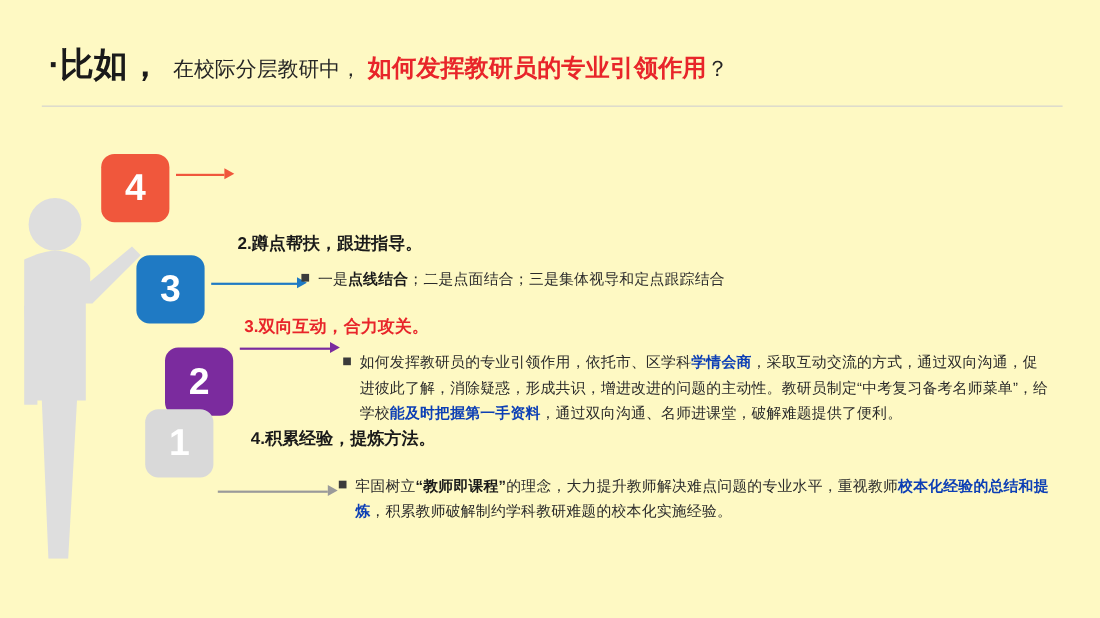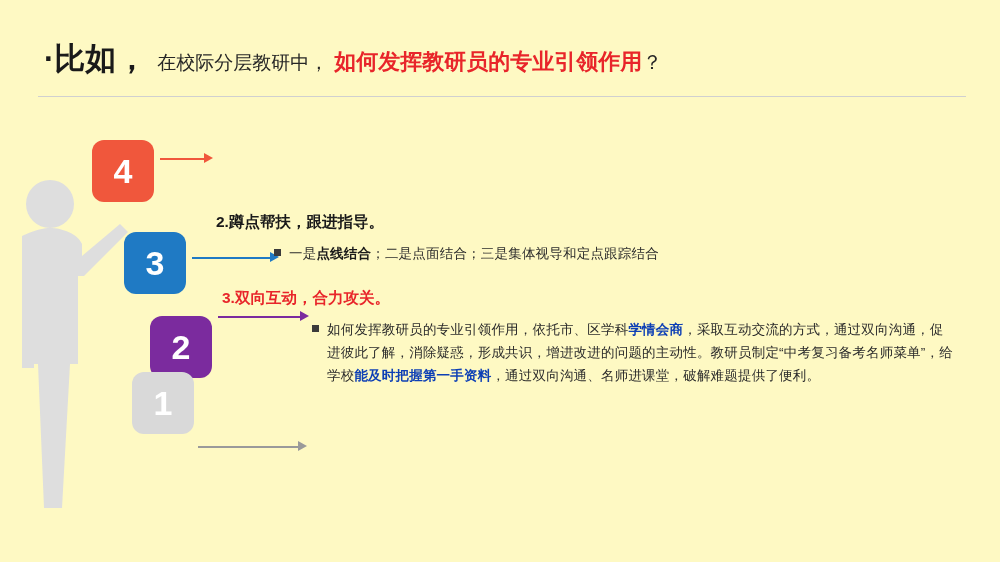--- a/index.html
+++ b/index.html
@@ -223,14 +223,25 @@
     <div class="body">
       <div class="bullet-row">
         <div class="sq"></div>
         <div class="para">
           <span>如何发挥教研员的专业引领作用，依托市、区学科</span><span class="b-blue">学情会商</span><span>，采取互动交流的方式，通过双向沟通，促进彼此了解，消除疑惑，形成共识，增进改进的问题的主动性。教研员制定“中考复习备考名师菜单”，给学校</span><span class="b-blue">能及时把握第一手资料</span><span>，通过双向沟通、名师进课堂，破解难题提供了便利。</span>
         </div>
       </div>
     </div>
   </div>
 
+  <div class="block b4">
+    <div class="heading dark">4.积累经验，提炼方法。</div>
+    <div class="body">
+      <div class="bullet-row">
+        <div class="sq"></div>
+        <div class="para">
+          <span>牢固树立</span><span class="b-dark">“教师即课程”</span><span>的理念，大力提升教师解决难点问题的专业水平，重视教师</span><span class="b-blue">校本化经验的总结和提炼</span><span>，积累教师破解制约学科教研难题的校本化实施经验。</span>
+        </div>
+      </div>
+    </div>
+  </div>
 
 </div>
 
 </body></html>

